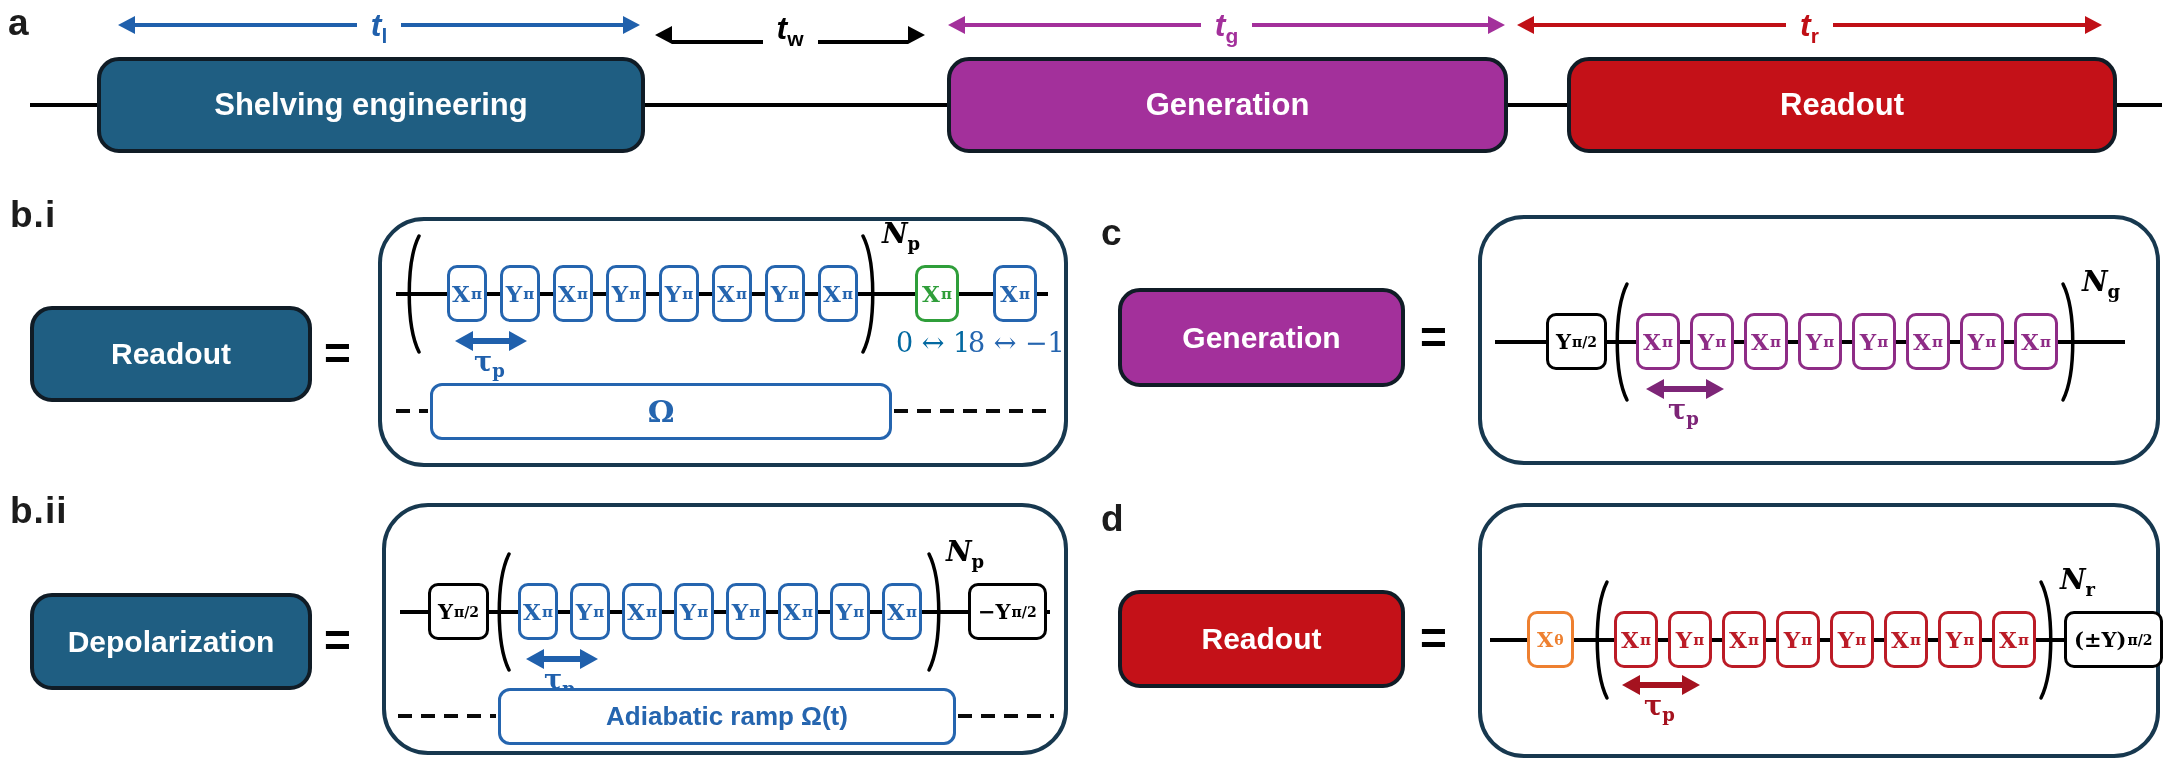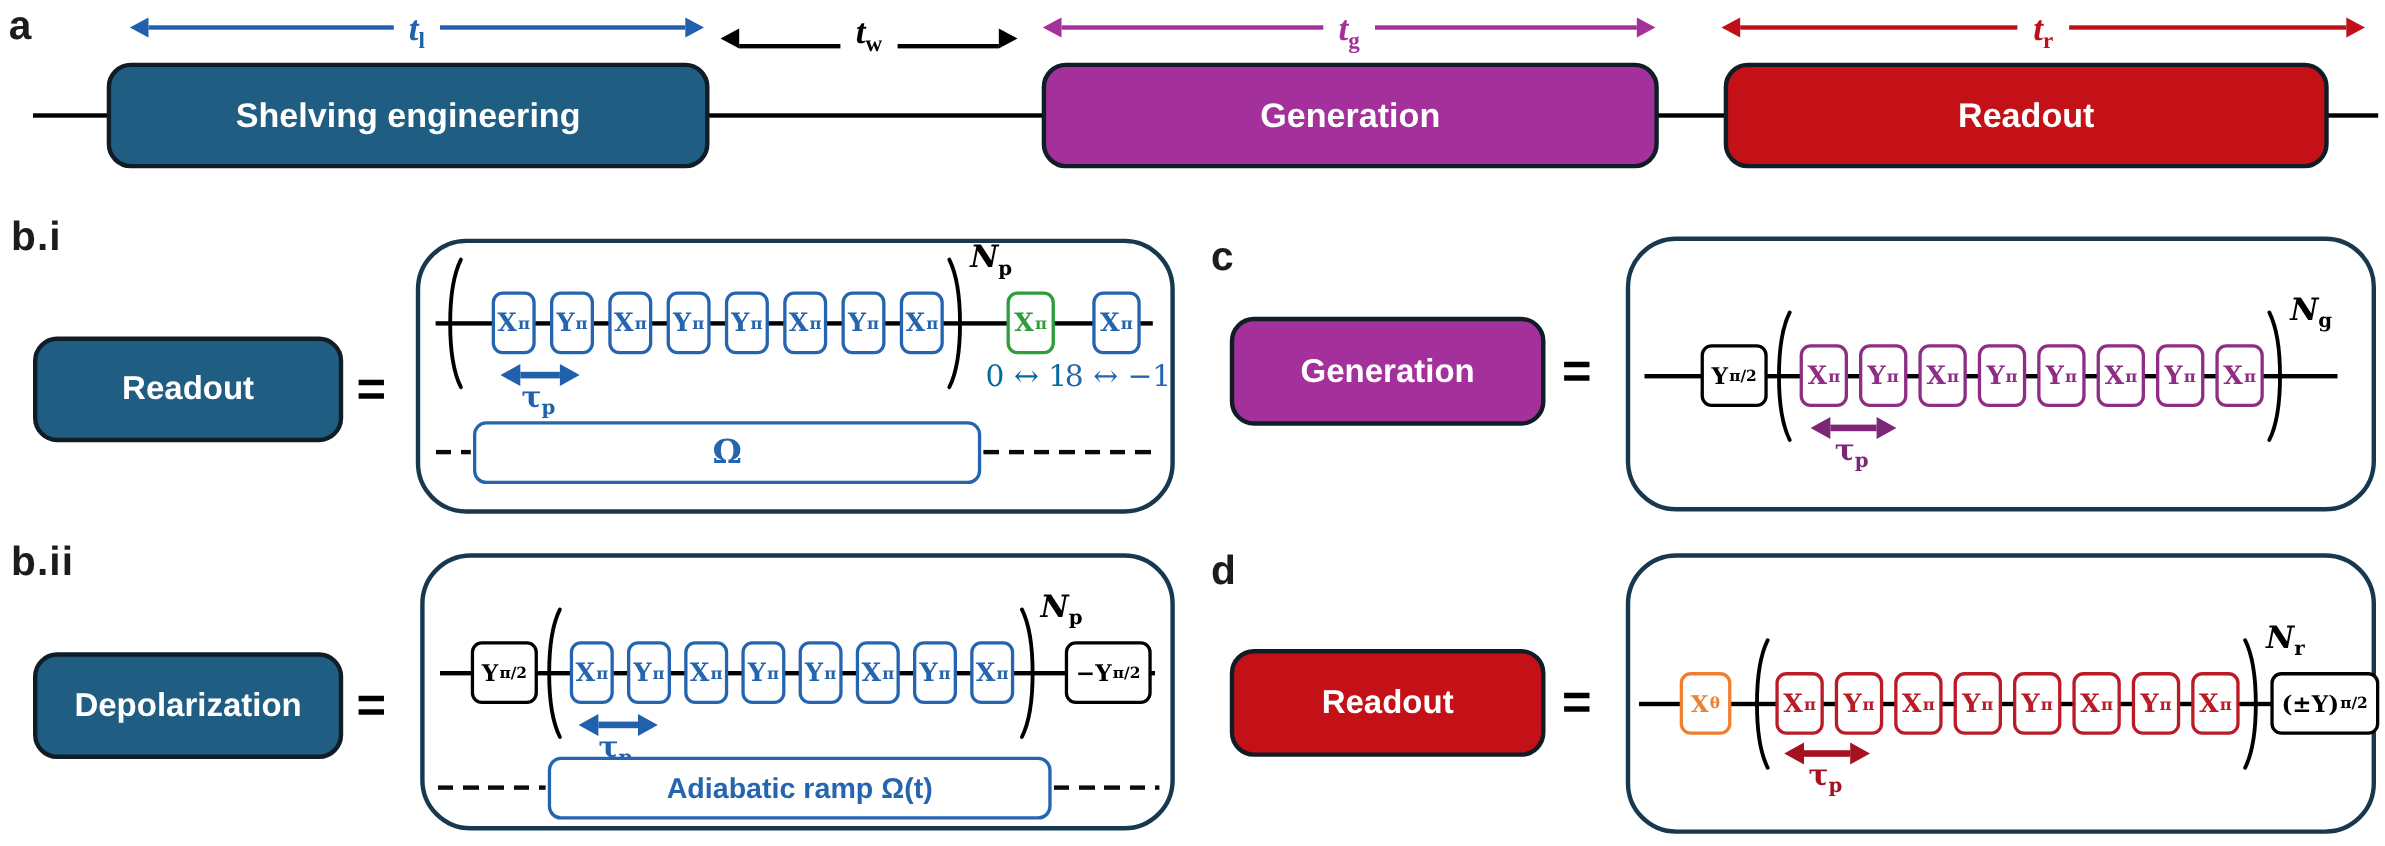--- a/index.html
+++ b/index.html
@@ -12,21 +12,21 @@
   .container-box{border:4px solid #17384f;border-radius:46px;background:#fff;box-sizing:border-box;}
   .wire{height:4px;background:#000;}
   .dashed{height:4px;background:repeating-linear-gradient(90deg,#0a0a0a 0 14px,transparent 14px 23px);}
   .eq{font-size:46px;font-weight:bold;color:#000;}
   
   .darrow{display:flex;align-items:center;}
   .dline{height:4px;flex:1;}
   .dhead-l,.dhead-r{width:0;height:0;border-top:9px solid transparent;border-bottom:9px solid transparent;}
   .dhead-l{border-right:17px solid;}
   .dhead-r{border-left:17px solid;}
-  .tlabel{font-family:Liberation Serif, serif;font-weight:bold;font-size:32px;margin:0 14px;line-height:1;}
+  .tlabel{font-family:Liberation Sans, sans-serif;font-weight:bold;font-size:32px;margin:0 14px;line-height:1;}
   .tlabel i{font-style:italic;}
   .tlabel sub{font-style:normal;font-size:21px;line-height:0;}
   .a-blue .dline{background:#2060ac}.a-blue .dhead-l{border-right-color:#2060ac}.a-blue .dhead-r{border-left-color:#2060ac}
   .a-black .dline{background:#000}.a-black .dhead-l{border-right-color:#000}.a-black .dhead-r{border-left-color:#000}
   .a-mag .dline{background:#a3309b}.a-mag .dhead-l{border-right-color:#a3309b}.a-mag .dhead-r{border-left-color:#a3309b}
   .a-red .dline{background:#c00f16}.a-red .dhead-l{border-right-color:#c00f16}.a-red .dhead-r{border-left-color:#c00f16}
   
   .gates-row{display:flex;}
   .gate{width:40px;height:57px;border:3px solid;border-radius:10px;background:#fff;display:flex;
         align-items:center;justify-content:center;font-family:"DejaVu Serif",serif;font-weight:bold;
@@ -96,21 +96,21 @@
 </div>
 
 <div class="abs darrow a-mag" style="left:948px;top:6px;width:557px;height:38px;">
   <span class="dhead-l"></span>
   <span class="dline"></span>
   <span class="tlabel" style="color:#a3309b"><i>t</i><sub>g</sub></span>
   <span class="dline"></span>
   <span class="dhead-r"></span>
 </div>
 
-<div class="abs darrow a-red" style="left:1565px;top:6px;width:585px;height:38px;">
+<div class="abs darrow a-red" style="left:1517px;top:6px;width:585px;height:38px;">
   <span class="dhead-l"></span>
   <span class="dline"></span>
   <span class="tlabel" style="color:#c00f16"><i>t</i><sub>r</sub></span>
   <span class="dline"></span>
   <span class="dhead-r"></span>
 </div>
 
 <div class="abs wire" style="left:30px;top:103px;width:2132px;"></div>
 
 <div class="abs stage-box" style="left:97px;top:57px;width:548px;height:96px;background:#1f5e82;">

